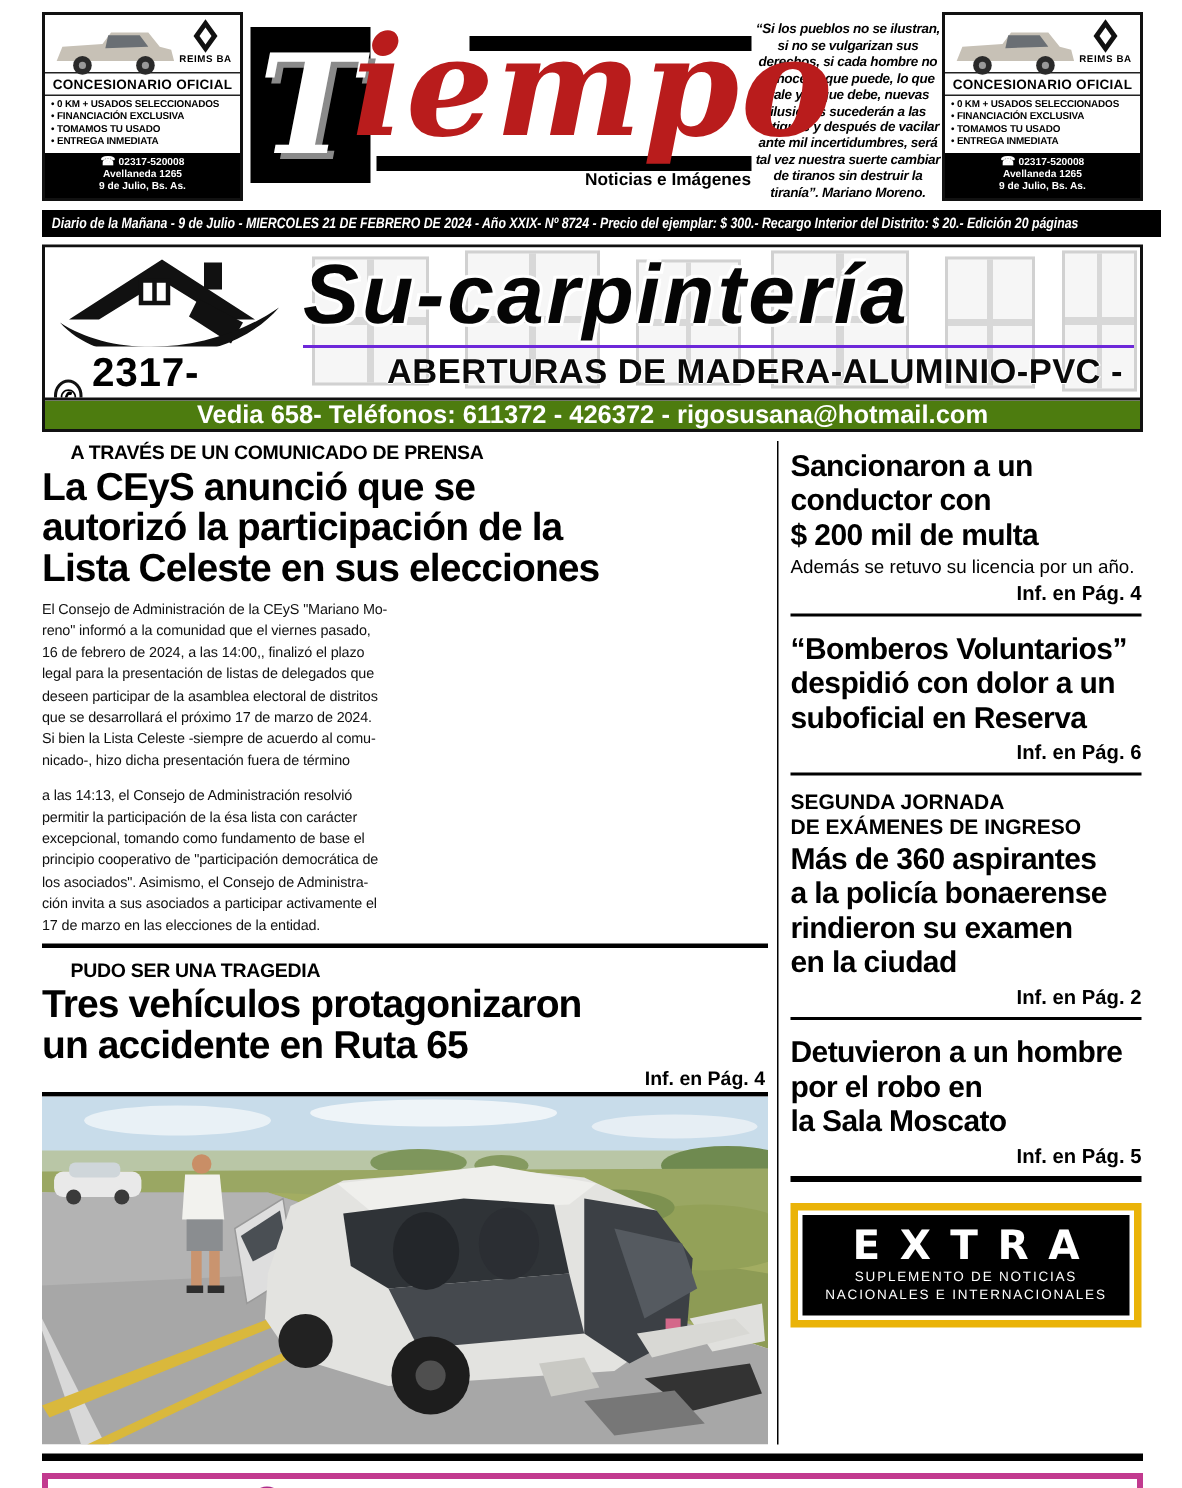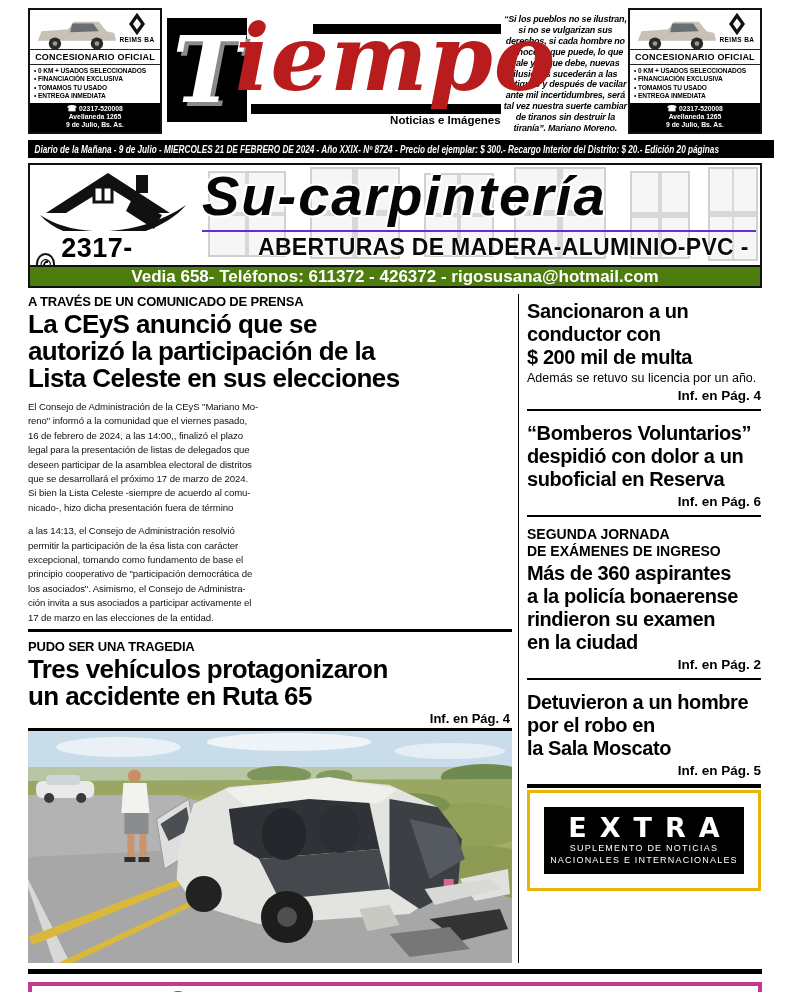--- a/index.html
+++ b/index.html
@@ -58,38 +58,38 @@
       text-shadow:2px 0 0 #fff,-2px 0 0 #fff,0 2px 0 #fff,0 -2px 0 #fff,2px 2px 0 #fff,-2px -2px 0 #fff; }
   .carp-sub { position:relative; z-index:2; margin-top:3px; border-top:2px solid #6d28d9; padding:2px 0 0 56px; font-size:23px; font-weight:bold; letter-spacing:0.3px; color:#0a0a0a;
       text-shadow:1px 0 0 #fff,-1px 0 0 #fff,0 1px 0 #fff; }
   .carp-footer { background:#4d7c0f; color:#fff; height:19px; display:flex; align-items:center; justify-content:center; font-size:17px; font-weight:bold; }
 
   
   .content { display:flex; margin:6px 26px 0 28px; }
   .col-main { width:484px; }
   .col-side { width:243px; margin-left:6px; border-left:1px solid #000; padding-left:8px; }
 
-  .kicker { font-size:13px; font-weight:bold; letter-spacing:-0.2px; }
+  .kicker { font-size:13px; font-weight:bold; letter-spacing:-0.2px;margin-left:19px; }
   .headline-main { font-size:26px; font-weight:bold; line-height:27px; letter-spacing:-0.6px; margin-top:2px; }
   .body-cols { display:flex; gap:9px; margin:8px 0 4px;flex-direction:column; }
   .bcol { width:237px; font-size:9.6px; line-height:14.4px; letter-spacing:-0.1px; color:#111; }
   .rule { height:3px; background:#000; margin:4px 0 7px; }
   .pageref { text-align:right; font-weight:bold; font-size:13px; margin:1px 2px 2px 0; }
   .photo { margin-top:2px; border-top:3px solid #000; }
   .photo svg { display:block; width:100%; height:232px; }
 
   .side-story { padding:4px 0 6px; border-bottom:2px solid #000; }
   .side-story.pad-top { padding-top:9px; }
   .side-story.thick { border-bottom-width:4px; }
   .s-kicker { font-size:14px; font-weight:bold; line-height:17px; }
   .s-headline { font-size:20px; font-weight:bold; line-height:23px; letter-spacing:-0.4px; margin-top:2px; }
   .s-sub { font-size:12.5px; line-height:14px; margin-top:2px; }
   .s-ref { text-align:right; font-weight:bold; font-size:13.5px; margin-top:3px; }
 
-  .extra-wrap { border:3px solid #eab308; padding:14px; margin-top:2px; }
+  .extra-wrap { border:5px solid #eab308; padding:3px; margin-top:14px; }
   .extra-box { background:#000; color:#fff; text-align:center; padding:6px 2px 8px; }
   .extra-title { font-family:"DejaVu Sans",sans-serif; font-weight:bold; font-size:27px; line-height:29px; letter-spacing:13px; padding-left:13px; }
   .extra-line { font-size:9px; letter-spacing:1.2px; line-height:12px; }
 
   
   .bottom-rule { height:5px; background:#000; margin:6px 26px 0 28px; }
   .banner { margin:8px 26px 0 28px; height:106px; border:4px solid #c23a8f; background:#fff; display:flex; align-items:center; }
   .bn-left { width:200px; display:flex; flex-direction:column; align-items:center; }
   .axion-row { position:relative; width:fit-content; }
   .axion-name { color:#1b3f92; font-weight:bold; font-size:22px; letter-spacing:1px; }

